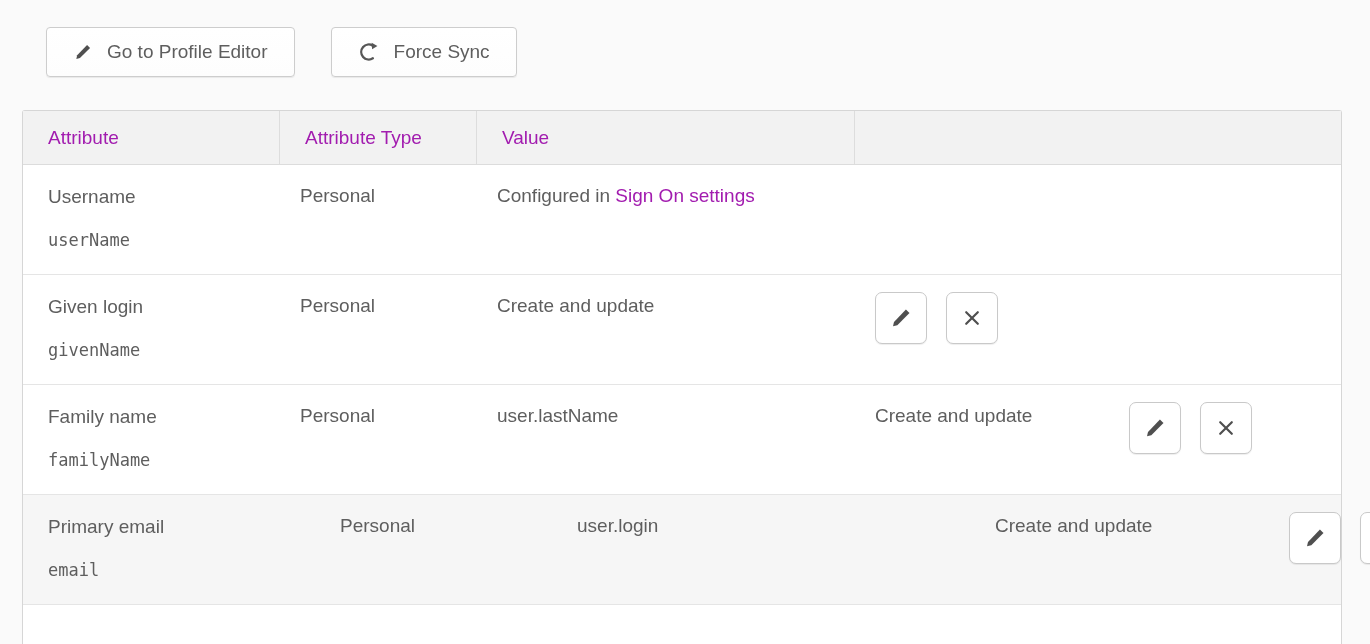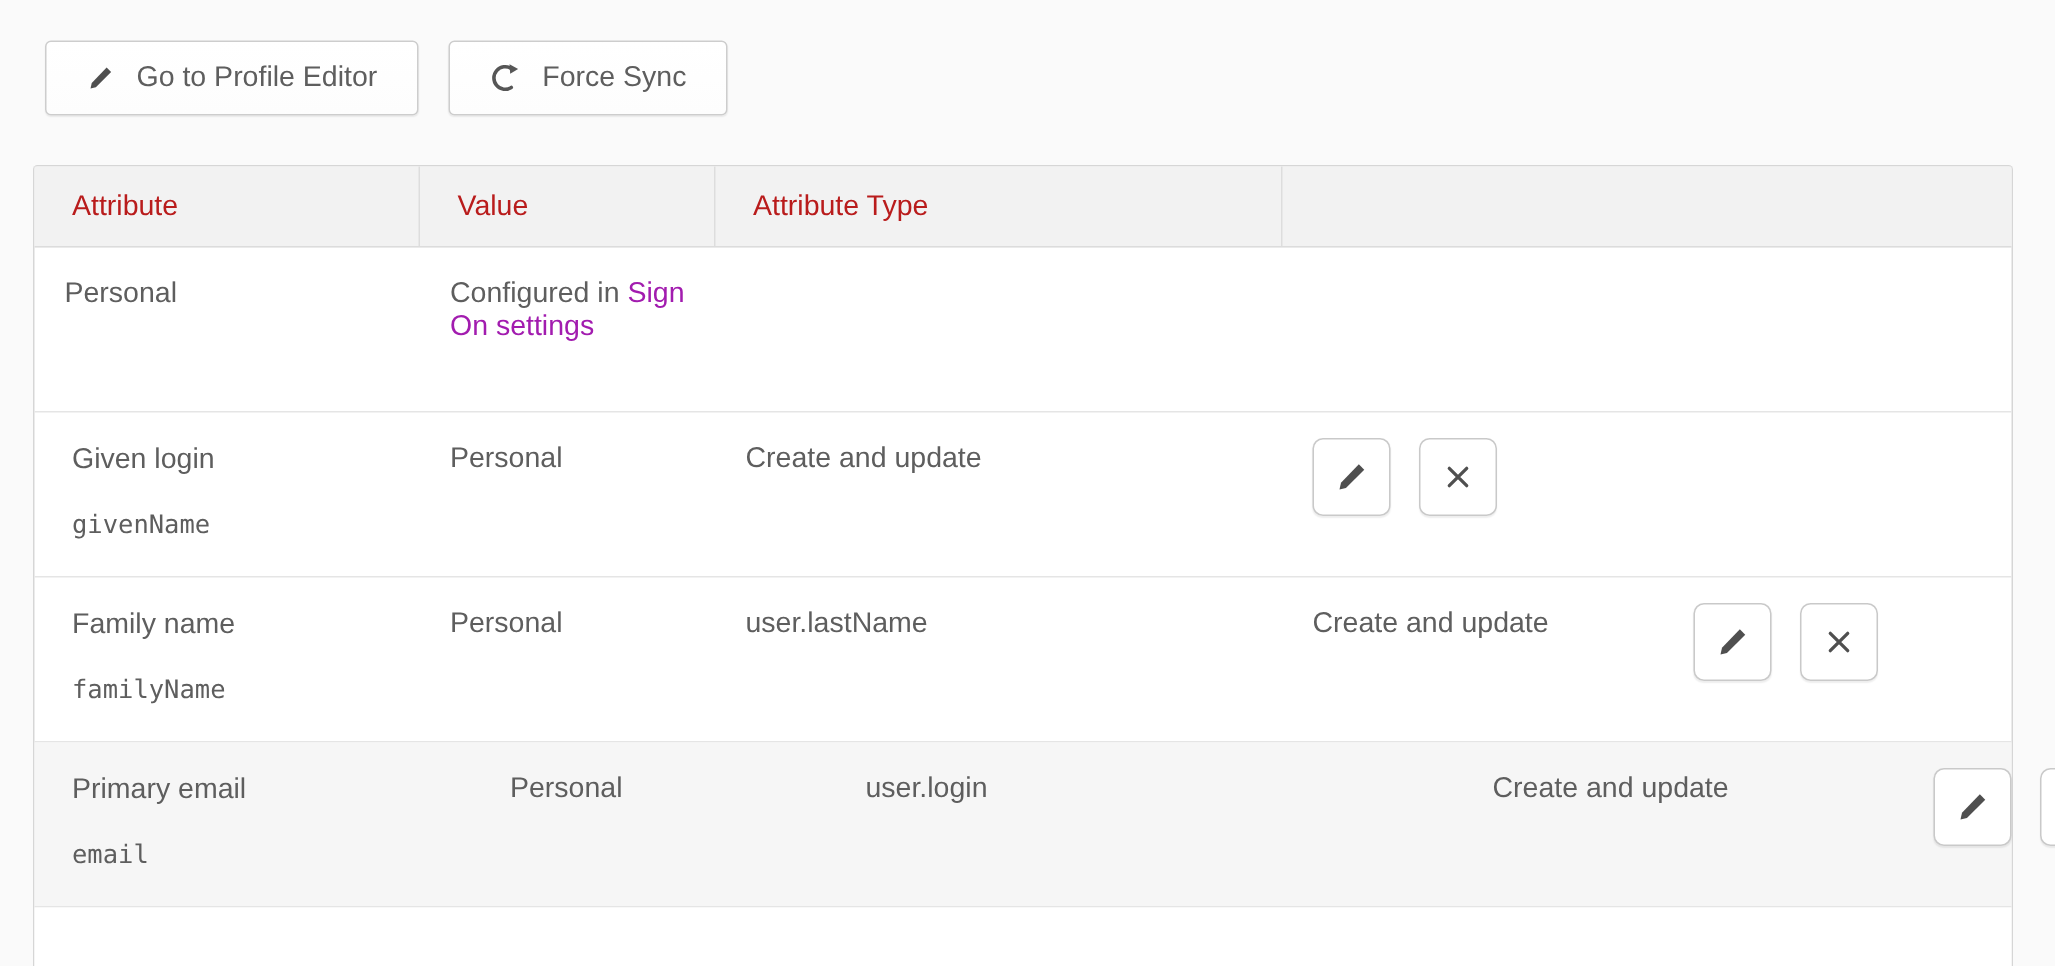--- a/index.html
+++ b/index.html
@@ -16,21 +16,21 @@
     position: absolute; left: 30px; top: 27px;
     display: flex; gap: 20px;
   }
   .btn {
     display: inline-flex; align-items: center; gap: 14px;
     height: 50px; padding: 0 26px;
     background: linear-gradient(#ffffff, #fdfdfd);
     border: 1px solid #cdcdcd; border-radius: 4px;
     box-shadow: 0 1px 1px rgba(0,0,0,0.07);
     font-family: "Liberation Sans", sans-serif;
-    font-size: 19px; color: #5e5e5e; cursor: pointer;
+    font-size: 19px; color: #5e5e5e; cursor: pointer; margin-left: 16px;
   }
   .btn svg { flex: 0 0 auto; }
 
   
   .attr-table {
     position: absolute; left: 22px; top: 110px;
     width: 1320px;
     background: #ffffff;
     border: 1px solid #d6d6d6;
     border-bottom: none;
@@ -40,21 +40,21 @@
     display: grid;
     grid-template-columns: 257px 197px 378px 254px 1fr;
   }
   .thead {
     height: 54px; background: #f2f2f2;
     border-bottom: 1px solid #dcdcdc;
   }
   .thead .cell {
     display: flex; align-items: center;
     padding-left: 25px;
-    font-size: 19px; color: #b91c1c;
+    font-size: 19px; color: #a21caf;
     border-right: 1px solid #dddddd;
   }
   .thead .cell:first-child { padding-left: 25px; }
   .thead .cell:last-child { border-right: none; }
 
   .tbody-row {
     height: 110px;
     border-bottom: 1px solid #e5e5e5;
   }
   .tbody-row.highlighted { background: #f6f6f6; gap: 40px; }
@@ -103,26 +103,30 @@
         </svg>
       </span>
       <span>Force Sync</span>
     </button>
   </div>
 
   <div class="attr-table">
 
     <div class="t-row thead">
       <div class="cell">Attribute</div>
+      <div class="cell">Attribute Type</div>
       <div class="cell">Value</div>
-      <div class="cell">Attribute Type</div>
       <div class="cell"></div>
     </div>
 
     <div class="t-row tbody-row">
+      <div class="cell c1">
+        <span class="attr-primary">Username</span>
+        <span class="attr-code">userName</span>
+      </div>
       <div class="cell c2">Personal</div>
       <div class="cell c3">
         <span>Configured in </span><a class="value-link">Sign On settings</a>
       </div>
       <div class="cell c4"></div>
       <div class="actions-cell"></div>
     </div>
 
     <div class="t-row tbody-row">
       <div class="cell c1">

